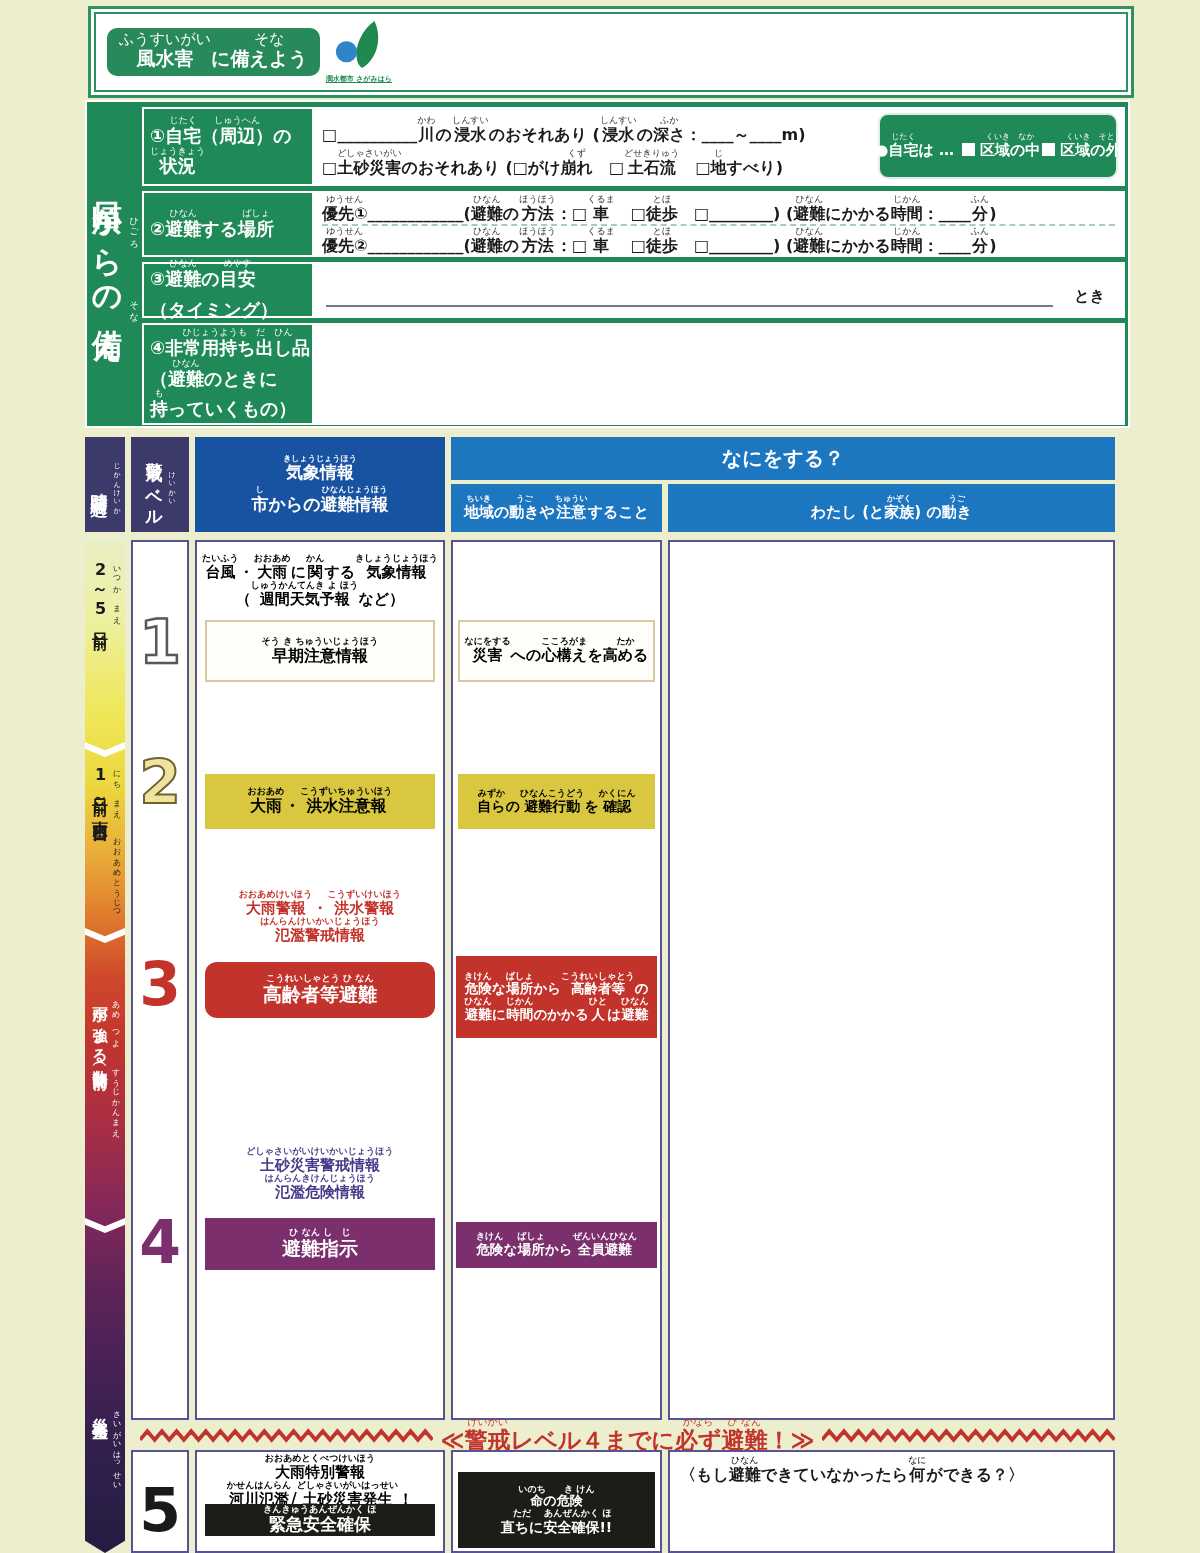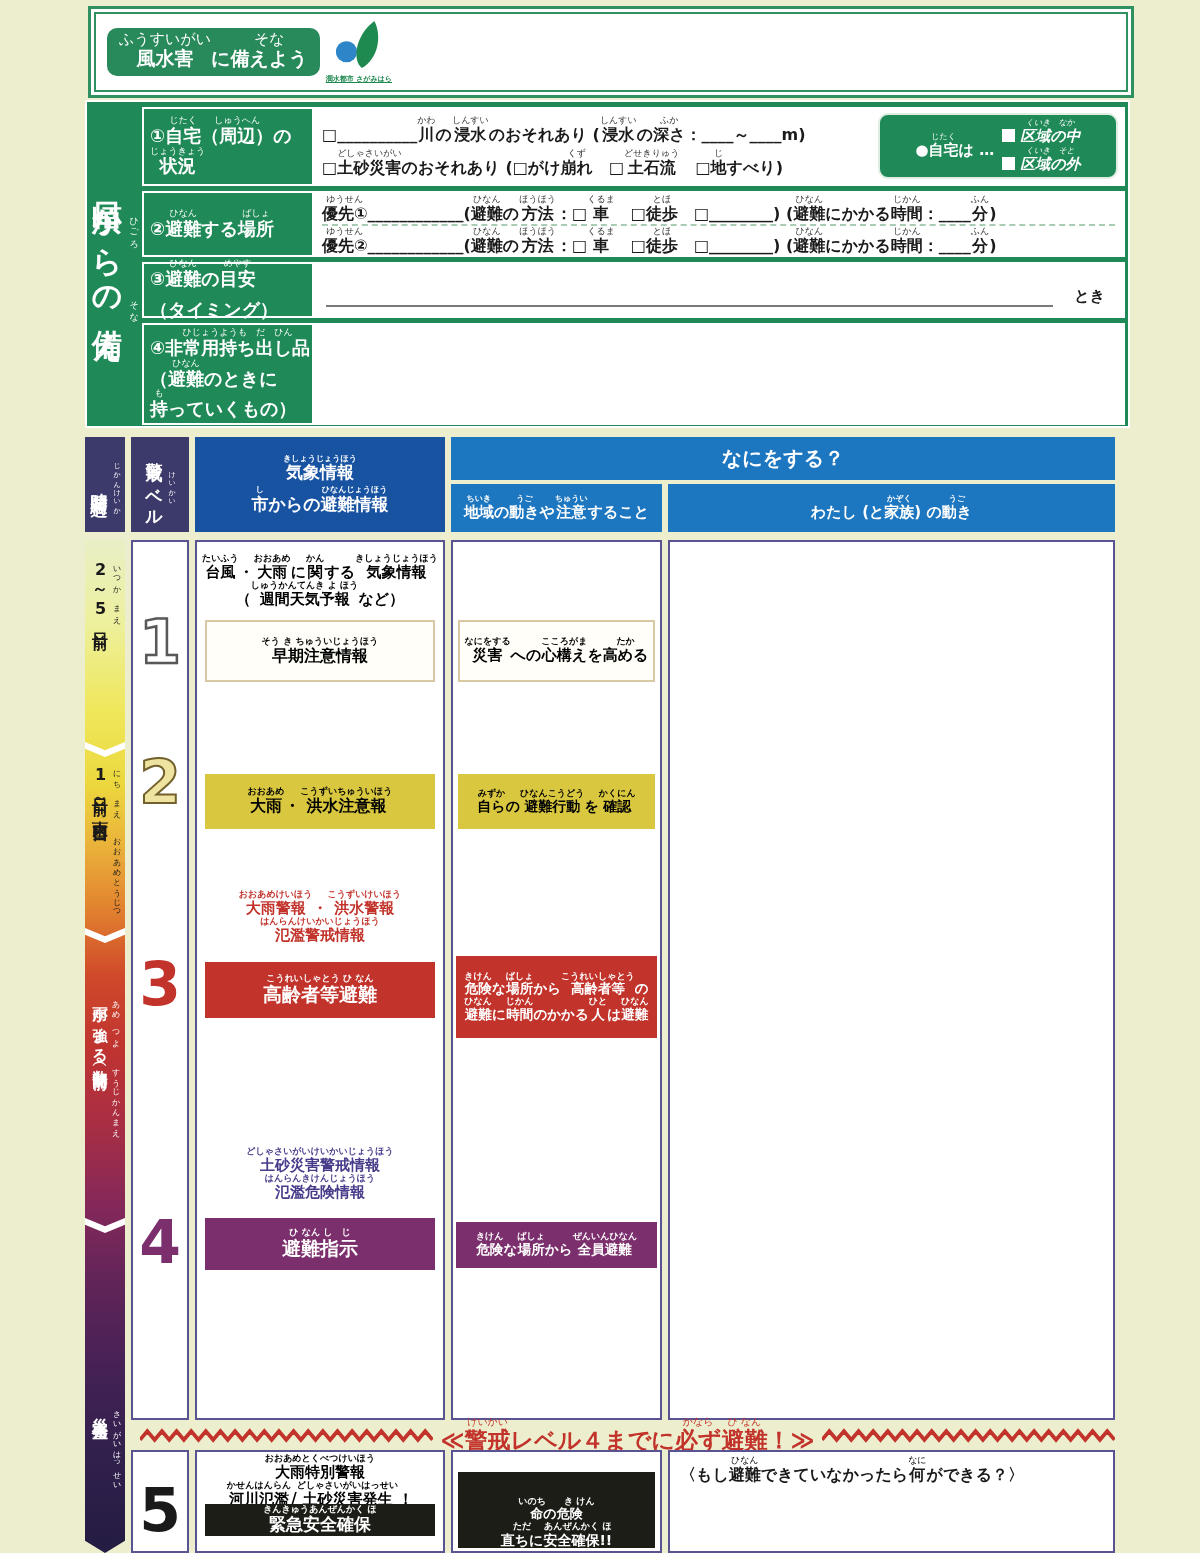--- a/index.html
+++ b/index.html
@@ -270,21 +270,21 @@
               </span>
               <span class="rb">
                 <span class="rt">じたく</span>
                 <span class="bb">自宅</span>
               </span>
               <span class="rb">
                 <span class="rt">&nbsp;</span>
                 <span class="bb">は …</span>
               </span>
             </div>
-          <div style="display:flex;flex-direction:column;gap:2px;font-style:italic;">
+          <div style="display:flex;flex-direction:row;gap:2px;">
             <div class="zone-opt">
               <span class="wbox"></span>
               <span class="rline">
                   <span class="rb">
                     <span class="rt">くいき　なか</span>
                     <span class="bb">区域の中</span>
                   </span>
                 </span>
             </div>
             <div class="zone-opt">
@@ -762,21 +762,21 @@
             <span class="bb">洪水警報</span>
           </span>
         </div>
       <div class="rline" style="font-size:15px;font-weight:bold;">
           <span class="rb">
             <span class="rt">はんらんけいかいじょうほう</span>
             <span class="bb">氾濫警戒情報</span>
           </span>
         </div>
     </div>
-    <div class="inbox redbox" style="top:420px;height:56px;">
+    <div class="inbox redbox" style="top:420px;height:56px;border-radius:12px;">
       <div class="rline" style="font-size:19px;font-weight:bold;">
           <span class="rb">
             <span class="rt">こうれいしゃとう ひ なん</span>
             <span class="bb">高齢者等避難</span>
           </span>
         </div>
     </div>
     <div class="ctext purple-ink" style="top:605px;">
       <div class="rline" style="font-size:15px;font-weight:bold;">
           <span class="rb">
@@ -1001,21 +1001,21 @@
     <div class="inbox blackbox" style="top:52px;height:32px;">
       <div class="rline" style="font-size:17px;font-weight:bold;">
           <span class="rb">
             <span class="rt">きんきゅうあんぜんかく ほ</span>
             <span class="bb">緊急安全確保</span>
           </span>
         </div>
     </div>
   </div>
   <div class="colbox" style="left:451px;top:1450px;width:211px;height:103px;">
-    <div class="inbox blackbox" style="top:20px;height:76px;left:5px;right:5px;justify-content:flex-end;">
+    <div class="inbox blackbox" style="top:20px;height:76px;left:5px;right:5px;">
       <div class="rline" style="font-size:13px;font-weight:bold;">
           <span class="rb">
             <span class="rt">いのち　　き けん</span>
             <span class="bb">命の危険</span>
           </span>
         </div>
       <div class="rline" style="font-size:14px;font-weight:bold;">
           <span class="rb">
             <span class="rt">ただ</span>
             <span class="bb">直ちに</span>

